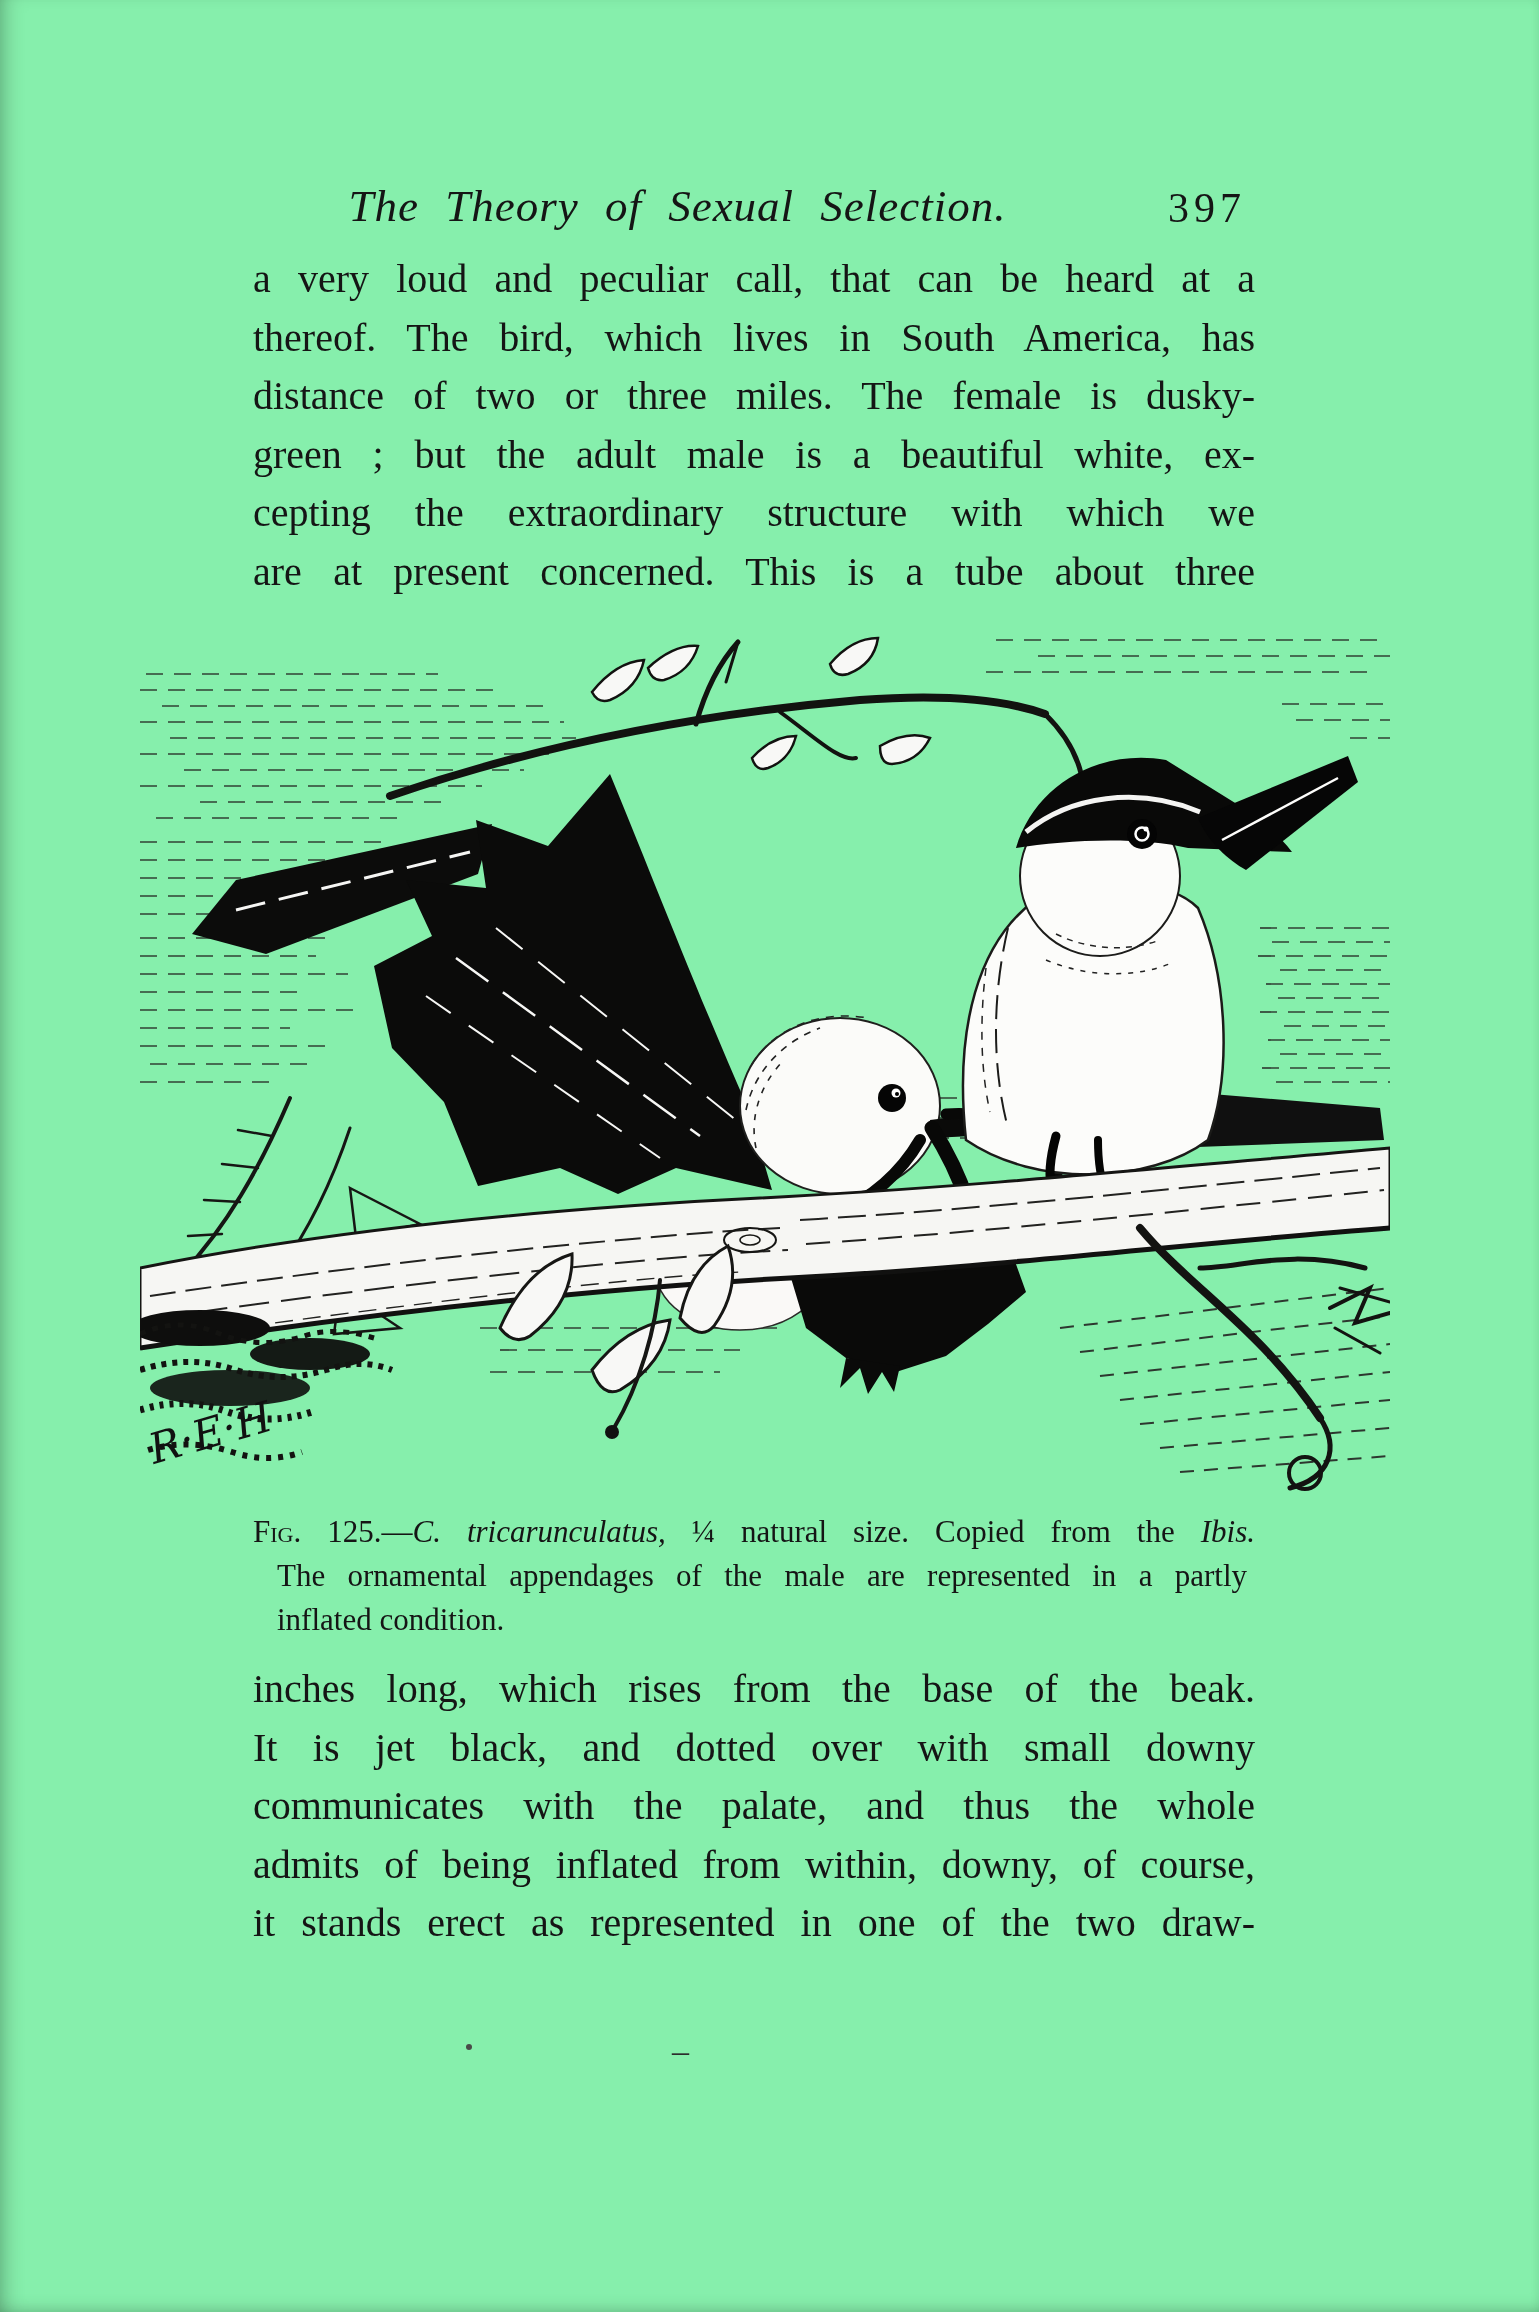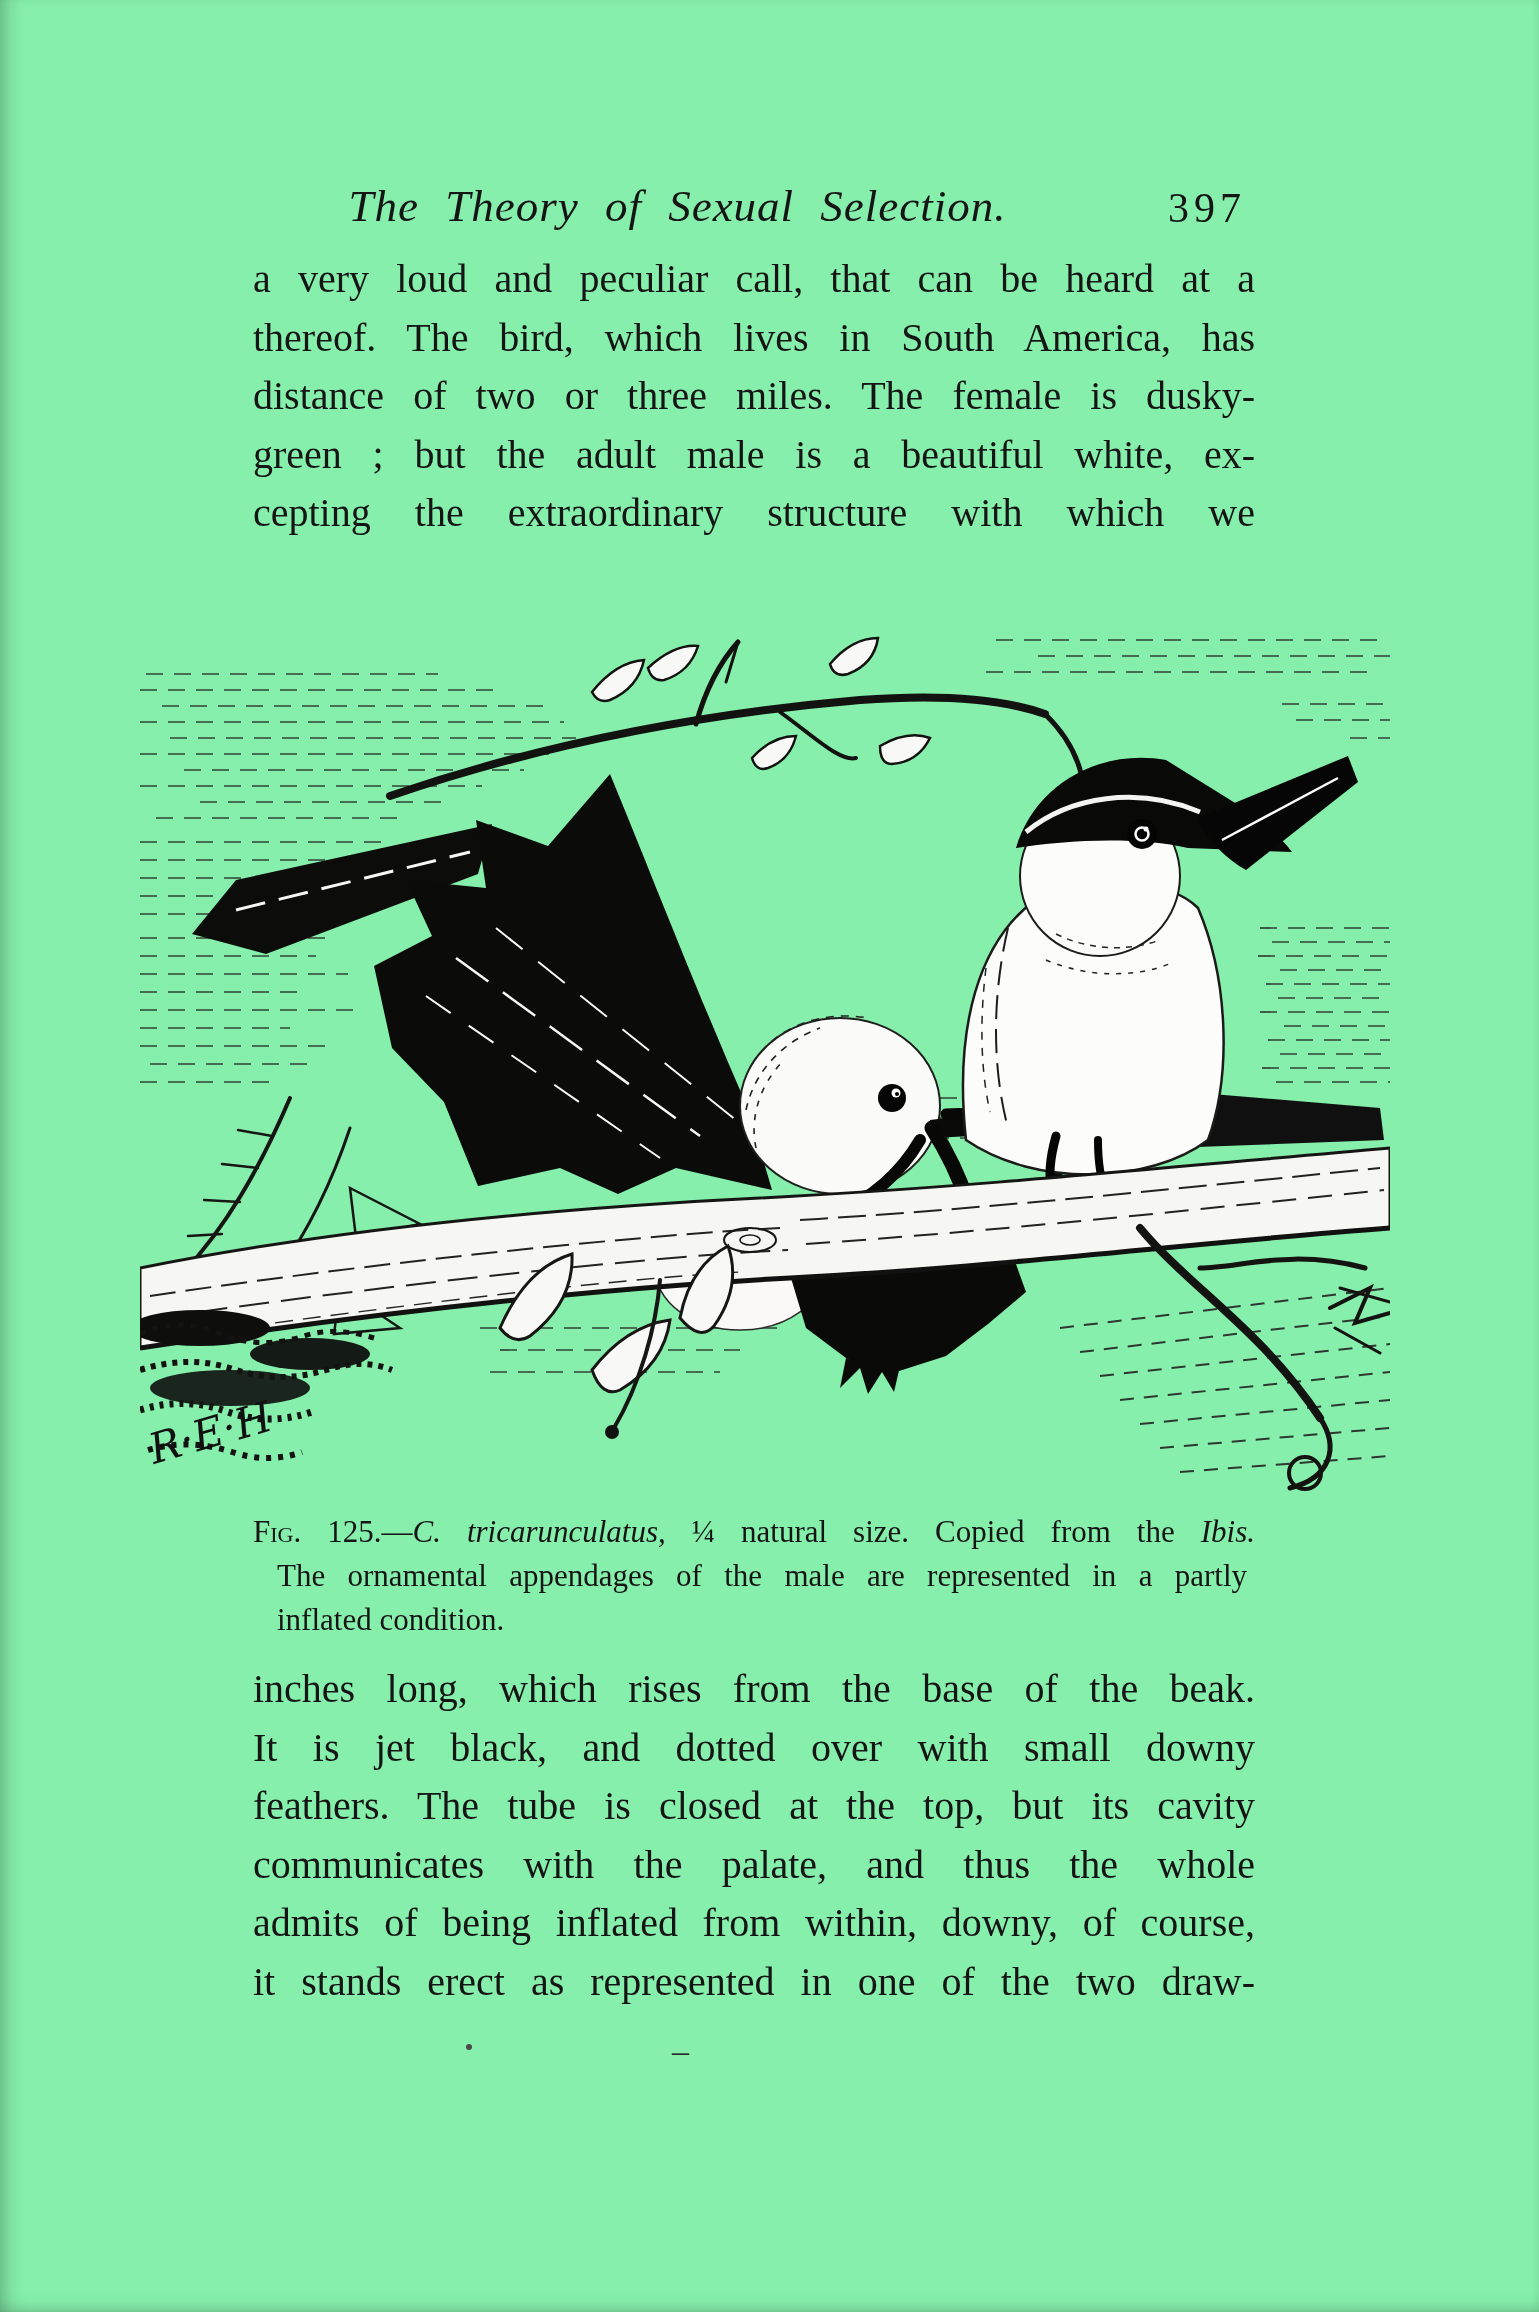--- a/index.html
+++ b/index.html
@@ -54,20 +54,21 @@
 
   <div class="running-head">The Theory of Sexual Selection.</div>
   <div class="folio">397</div>
 
   <div class="para para1">
     <div class="bodyline">a very loud and peculiar call, that can be heard at a</div>
     <div class="bodyline">thereof.  The bird, which lives in South America, has</div>
     <div class="bodyline">distance of two or three miles.  The female is dusky-</div>
     <div class="bodyline">green ; but the adult male is a beautiful white, ex-</div>
     <div class="bodyline">cepting the extraordinary structure with which we</div>
+    <div class="bodyline">are at present concerned.  This is a tube about three</div>
   </div>
 
   <div class="figure-wrap">
   <svg viewBox="0 0 1250 882" width="1250" height="882" xmlns="http://www.w3.org/2000/svg">
 
     <g stroke="#232321" stroke-width="1.7" fill="none" stroke-dasharray="17 11" opacity="0.85">
       <path d="M6 46 H298"></path>
           <path d="M0 62 H356"></path>
           <path d="M22 78 H404"></path>
       <path d="M0 94 H424"></path>
@@ -258,21 +259,20 @@
     <div class="capline cap-just">
       <span class="smallcaps">Fig. 125.—</span><span class="ital">C. tricarunculatus,</span><span> ¼ natural size.  Copied from the </span><span class="ital">Ibis.</span>
     </div>
     <div class="capline cap-just cap-indent">The ornamental appendages of the male are represented in a partly</div>
     <div class="capline cap-indent">inflated condition.</div>
   </div>
 
   <div class="para para2">
     <div class="bodyline">inches long, which rises from the base of the beak.</div>
     <div class="bodyline">It is jet black, and dotted over with small downy</div>
-    <div class="bodyline">feathers.  The tube is closed at the top, but its cavity</div>
     <div class="bodyline">communicates with the palate, and thus the whole</div>
     <div class="bodyline">admits of being inflated from within, downy, of course,</div>
     <div class="bodyline">it stands erect as represented in one of the two draw-</div>
   </div>
 
   <div class="printers-mark">–</div>
   <div class="speck" style="left:466px;top:2044px;"></div>
 
 </div>
 

